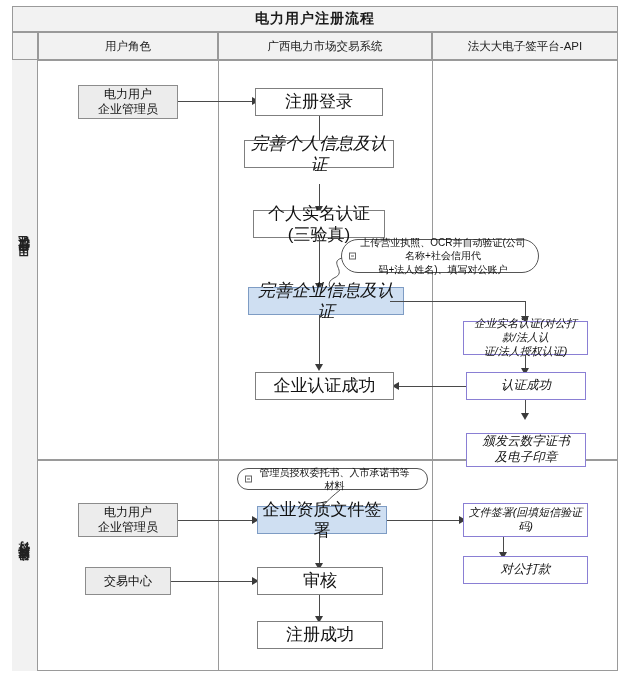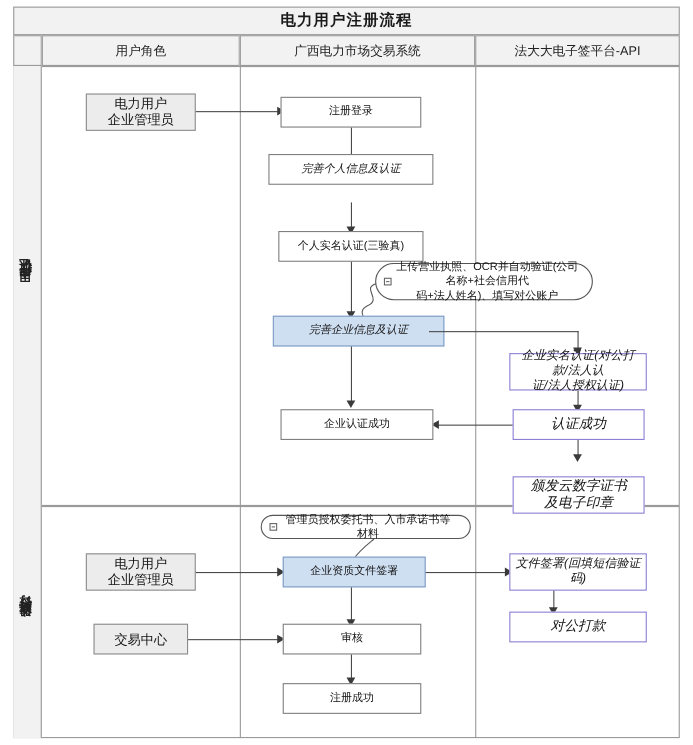--- a/index.html
+++ b/index.html
@@ -67,21 +67,21 @@
   
   .node{
     position:absolute;
     box-sizing:border-box;
     display:flex;align-items:center;justify-content:center;
     text-align:center;
     line-height:1.25;
     color:#111;
     background:#ffffff;
     border:1px solid #7f7f7f;
-    font-size:10px;
+    font-size:17px;
     padding:2px 4px;
   }
   .node.actor{
     background:#ececec;
     border:1px solid #8c8c8c;
     font-size:12px;
   }
   .node.hl{
     background:#cfdff2;
     border:1px solid #7e9cc4;

